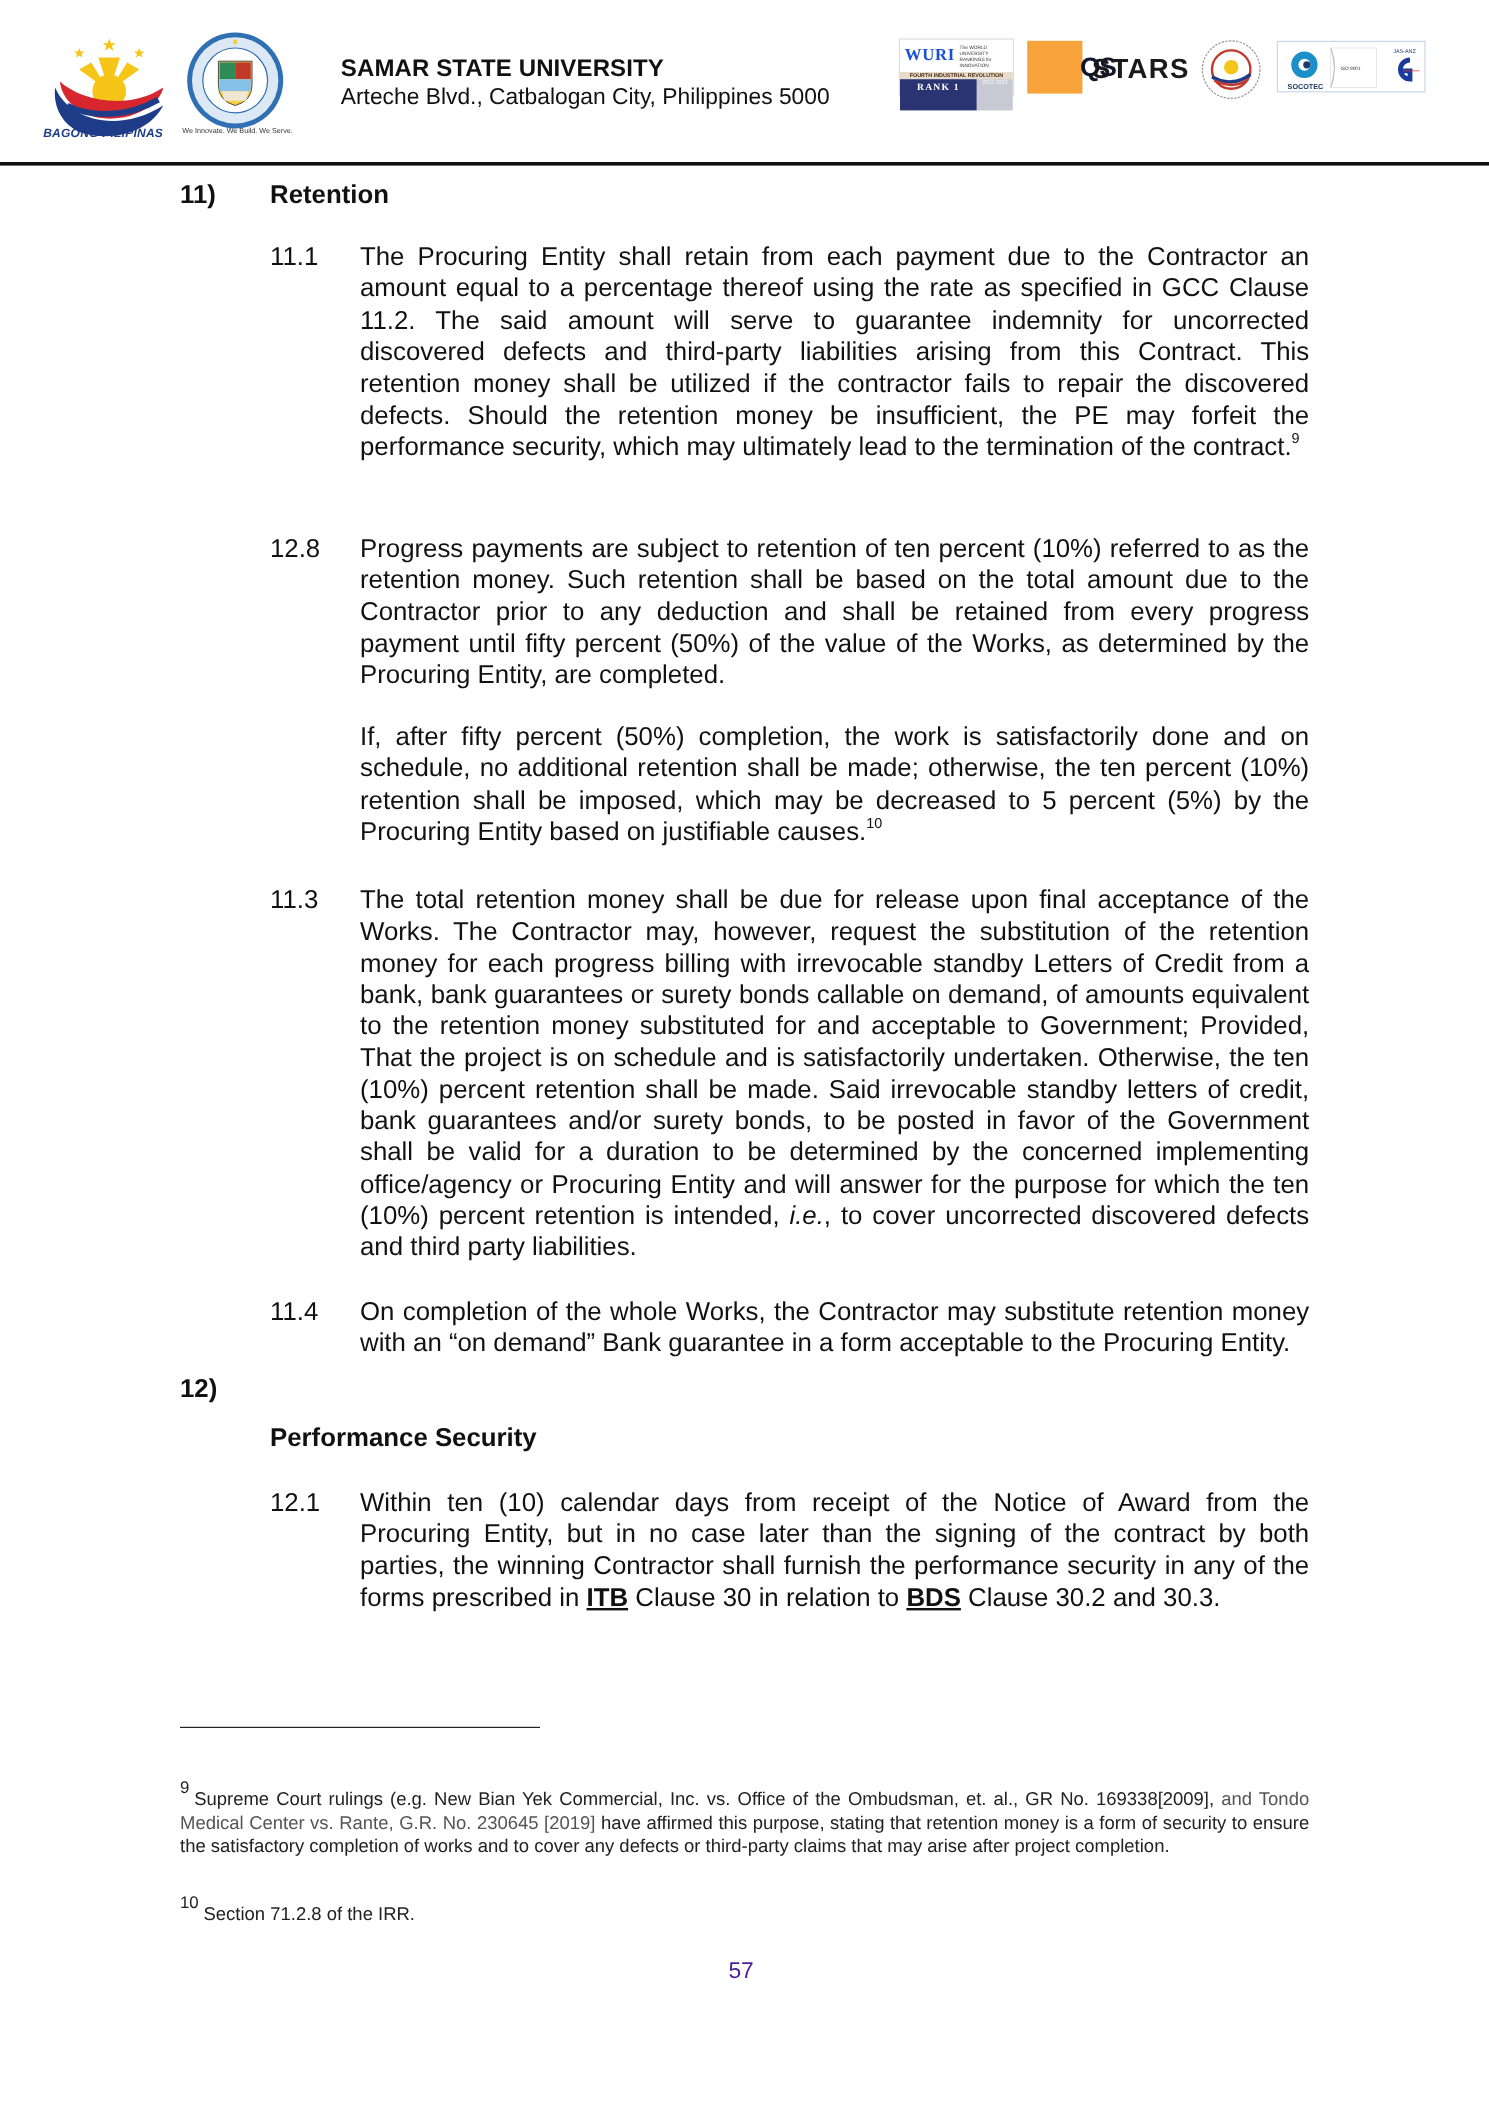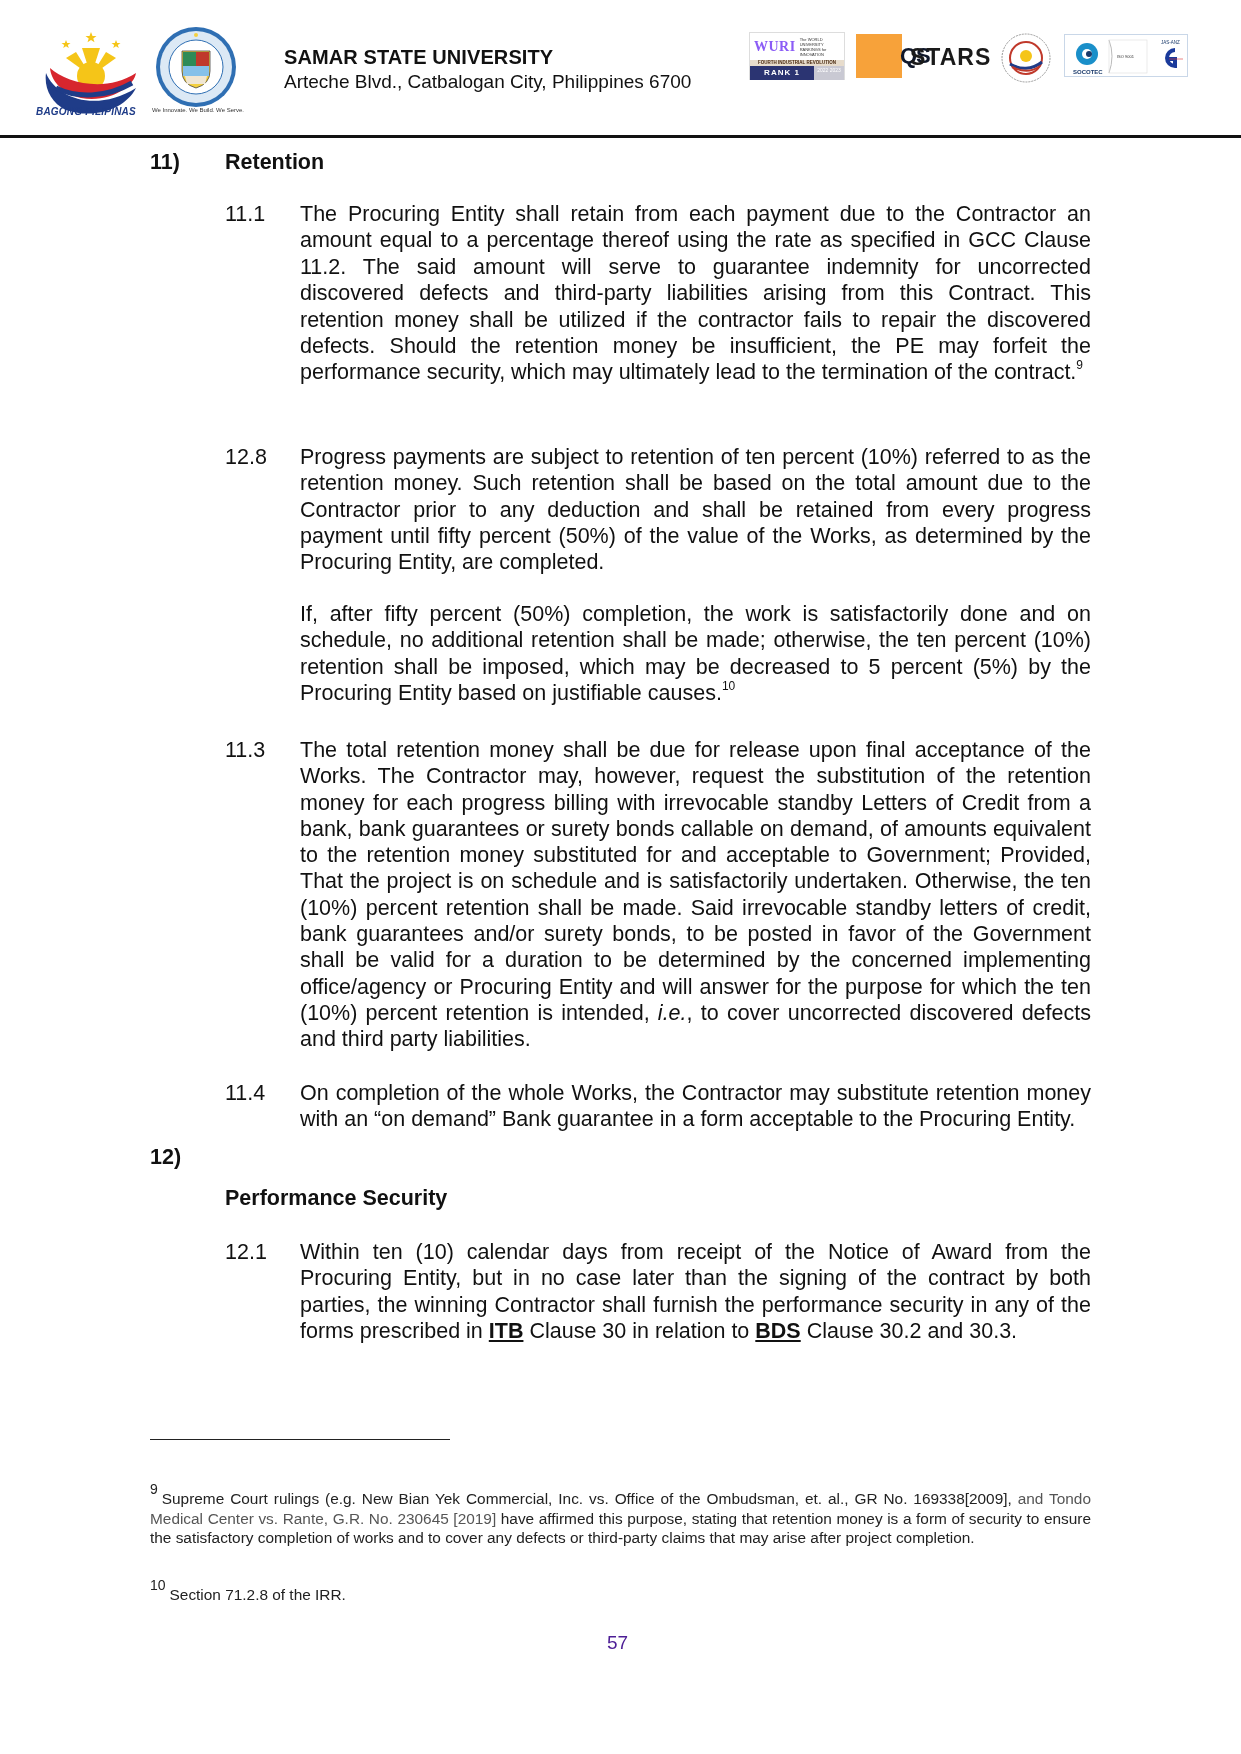--- a/index.html
+++ b/index.html
@@ -14,24 +14,24 @@
     .logo-bp-caption { position: absolute; left: 36px; top: 106px; width: 110px; text-align: left; font-size: 10px; font-weight: bold; font-style: italic; color: #1f3c88; letter-spacing: 0.2px; }
 
     .logo-ssu { position: absolute; left: 155px; top: 26px; width: 82px; height: 82px; }
     .logo-ssu-caption { position: absolute; left: 148px; top: 107px; width: 100px; text-align: center; font-size: 6px; color: #333; }
 
     .univ-name { position: absolute; left: 284px; top: 46px; font-size: 20px; font-weight: bold; color: #111; letter-spacing: 0.1px; }
     .univ-address { position: absolute; left: 284px; top: 71px; font-size: 19px; color: #111; }
 
     .badge-wuri { position: absolute; left: 749px; top: 32px; width: 96px; height: 48px; border: 1px solid #ddd; background: #fff; }
     .wuri-top { height: 27px; display: flex; align-items: center; padding-left: 4px; }
-    .wuri-word { font-family: "Liberation Serif", serif; font-size: 14px; color: #8b5cf6; font-weight: bold; letter-spacing: 0.5px; }
+    .wuri-word { font-family: "Liberation Serif", serif; font-size: 14px; color: #1d4ed8; font-weight: bold; letter-spacing: 0.5px; }
     .wuri-small { font-size: 4px; color: #333; margin-left: 4px; line-height: 5px; width: 30px; }
     .wuri-mid { height: 6px; background: #e7dccc; font-size: 4.5px; color: #4a2a10; font-weight: bold; text-align: center; line-height: 6px; }
-    .wuri-bot { height: 14px; display: flex; }
+    .wuri-bot { height: 26px; display: flex; font-family: Liberation Serif, serif; }
     .wuri-rank { flex: 0 0 64px; background: #2b3472; color: #fff; font-size: 8px; font-weight: bold; text-align: center; line-height: 13px; letter-spacing: 1px; }
     .wuri-year { flex: 1; background: #c9c9d3; color: #fff; font-size: 5px; line-height: 6px; text-align: center; padding-top: 1px; }
 
     .badge-qs { position: absolute; left: 856px; top: 34px; width: 46px; height: 44px; background: #f7a23a; color: #0f172a; font-size: 22px; font-weight: bold; text-align: center; line-height: 44px; letter-spacing: -1px; padding-left: 44px; }
     .qs-stars { position: absolute; left: 910px; top: 44px; font-size: 23px; font-weight: bold; color: #1a1a1a; letter-spacing: 1px; }
 
     .badge-round { position: absolute; left: 1000px; top: 32px; width: 52px; height: 52px; }
 
     .badge-socotec { position: absolute; left: 1064px; top: 34px; width: 124px; height: 43px; border: 1px solid #c9d7e8; background: #fff; }
 
@@ -81,21 +81,21 @@
     <path d="M27 25 L55 25 L55 45 Q55 58 41 62 Q27 58 27 45 Z" fill="#f4d03f" stroke="#444" stroke-width="0.8"></path>
     <rect x="28" y="26" width="13" height="14" fill="#2e8b57"></rect>
     <rect x="41" y="26" width="13" height="14" fill="#c0392b"></rect>
     <rect x="28" y="40" width="26" height="10" fill="#85c1e9"></rect>
     <path d="M30 50 L52 50 L50 58 L32 58 Z" fill="#f0e6d2"></path>
     <circle cx="41" cy="9" r="2" fill="#f4d03f"></circle>
   </svg>
   <div class="logo-ssu-caption">We Innovate. We Build. We Serve.</div>
 
   <div class="univ-name">SAMAR STATE UNIVERSITY</div>
-  <div class="univ-address">Arteche Blvd., Catbalogan City, Philippines 6700</div>
+  <div class="univ-address">Arteche Blvd., Catbalogan City, Philippines 5000</div>
 
   <div class="badge-wuri">
     <div class="wuri-top">
       <span class="wuri-word">WURI</span>
       <span class="wuri-small">The WORLD UNIVERSITY RANKINGS for INNOVATION</span>
     </div>
     <div class="wuri-mid">FOURTH INDUSTRIAL REVOLUTION</div>
     <div class="wuri-bot">
       <div class="wuri-rank">RANK 1</div>
       <div class="wuri-year">2022 2023</div>

